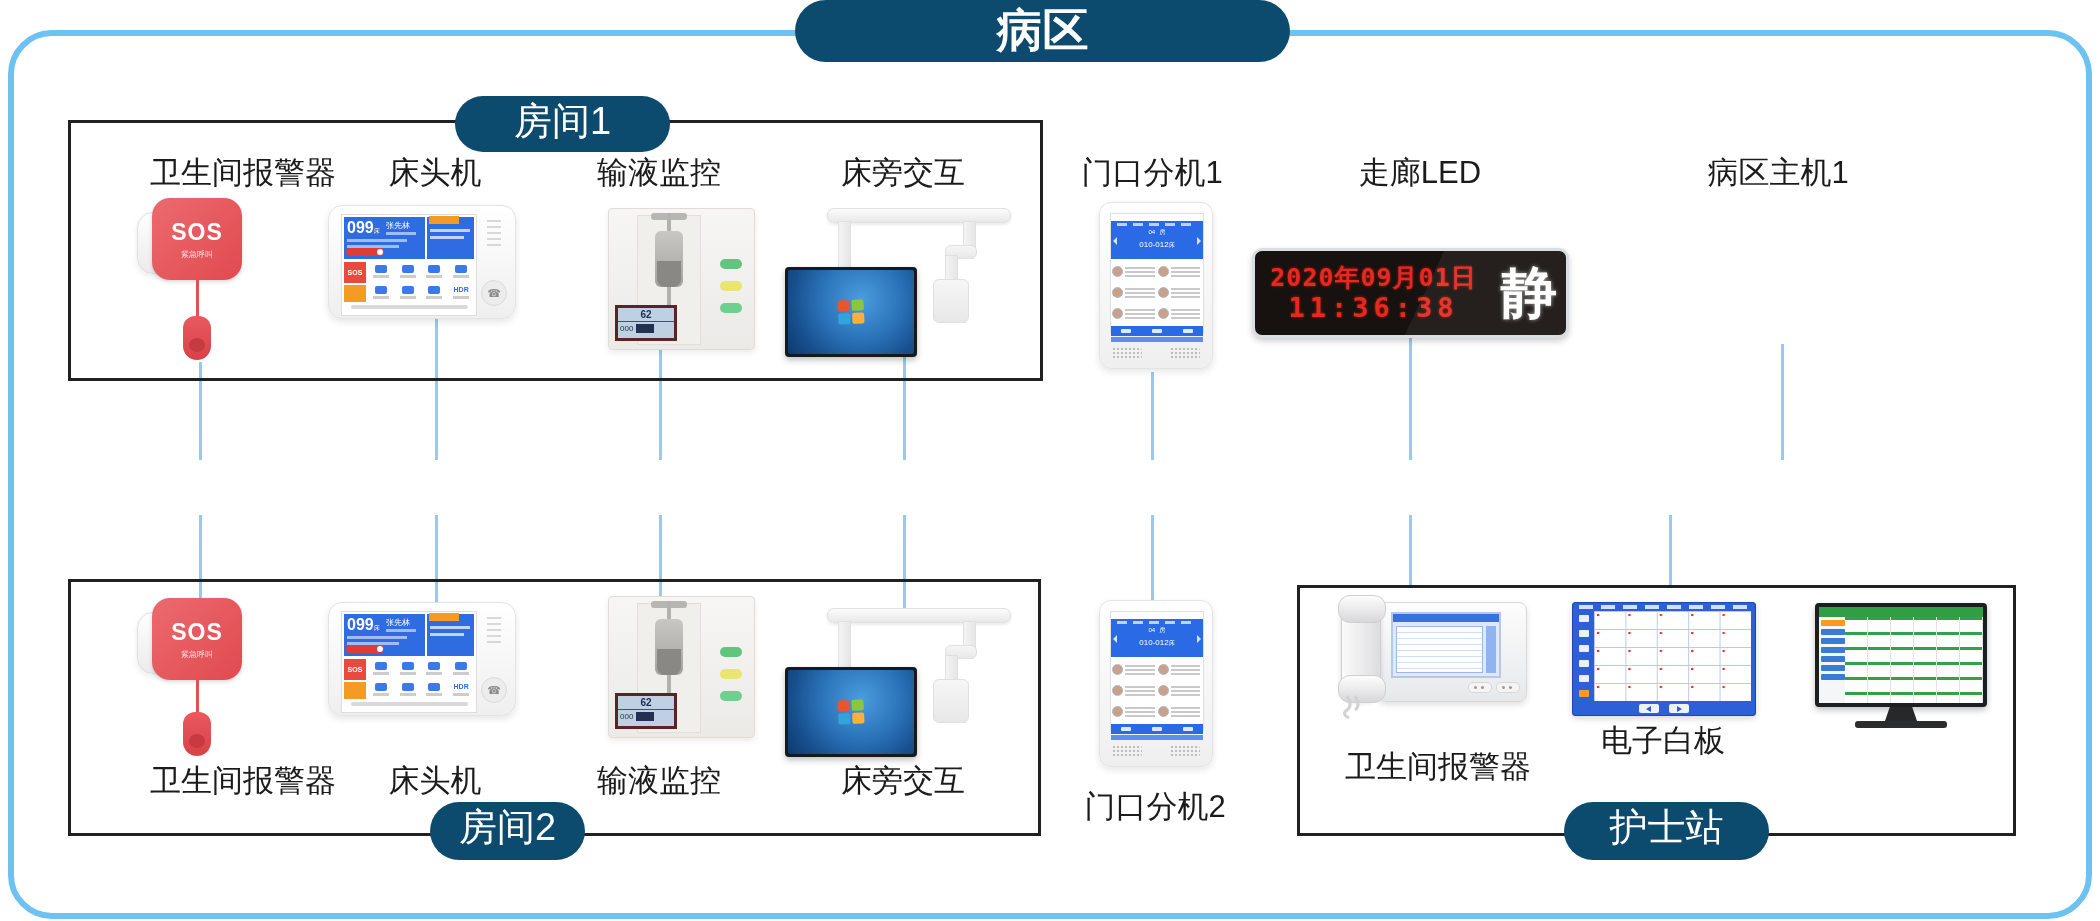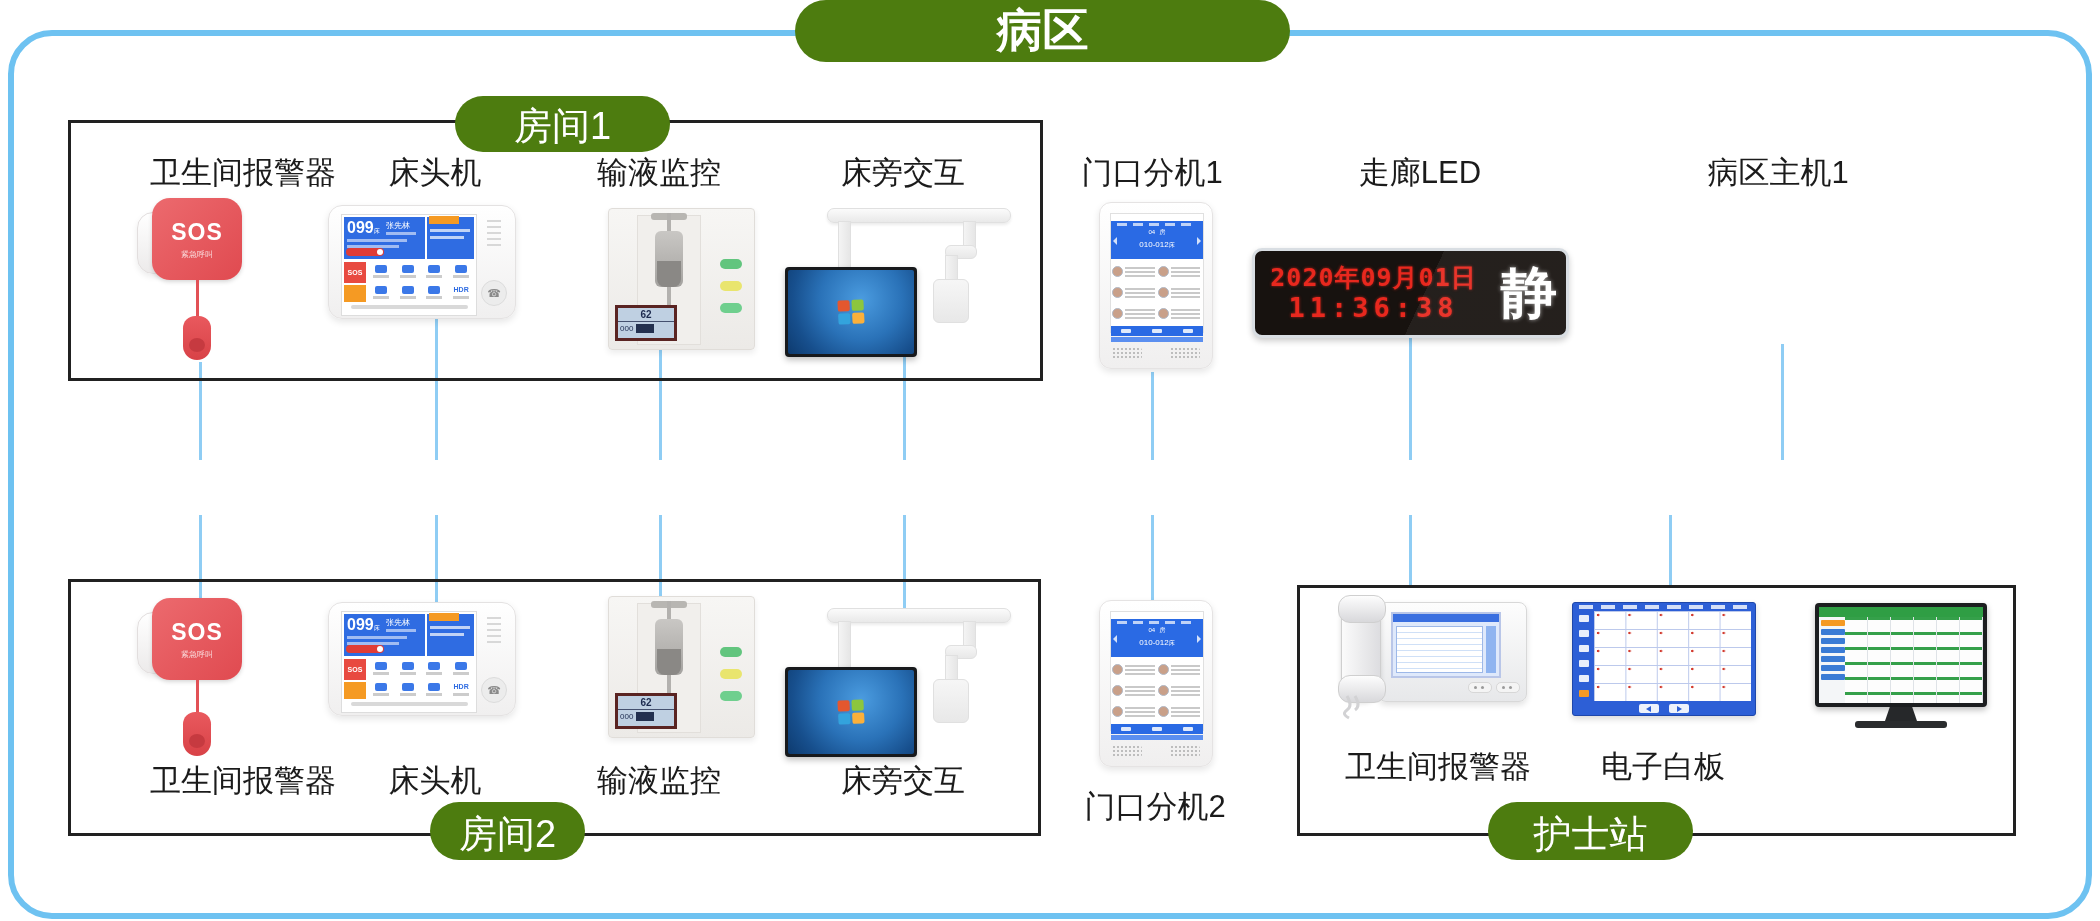--- a/index.html
+++ b/index.html
@@ -1,20 +1,20 @@
 <!DOCTYPE html>
 <html><head>
 <meta charset="utf-8">
 <style>
   html,body{margin:0;padding:0;background:#fff;}
   .canvas{position:relative;width:2100px;height:921px;background:#fff;overflow:hidden;
           font-family:"Liberation Sans",sans-serif;}
   .abs{position:absolute;}
   .outer-frame{border:6px solid #6ec2f1;border-radius:44px;z-index:0;}
-  .pill{background:#4d7c0f;color:#fff;display:flex;align-items:flex-end;justify-content:center;
+  .pill{background:#0c4a6e;color:#fff;display:flex;align-items:flex-start;justify-content:center;
         border-radius:34px;z-index:4;white-space:nowrap;}
   .room-box{border:3px solid #212121;z-index:2;}
   .vline{width:3px;background:#8fcdf4;z-index:1;}
   .dev-label{font-size:31px;color:#1b1b1b;text-align:center;white-space:nowrap;z-index:3;}
   .poe-bar{background:#0a94da;color:#fff;font-weight:bold;font-size:42px;letter-spacing:3px;
            display:flex;align-items:center;justify-content:center;z-index:2;}
   .dev{z-index:3;}
 
   
   .sos-base{background:linear-gradient(#ffffff,#eceaea);border:1px solid #e2dede;border-radius:16px;
@@ -633,21 +633,21 @@
     <div class="door-spk" style="right:12px;"></div>
   </div>
 
   <div class="abs dev-label" style="left:118px;top:760px;width:250px;">卫生间报警器</div>
   <div class="abs dev-label" style="left:360px;top:760px;width:150px;">床头机</div>
   <div class="abs dev-label" style="left:584px;top:760px;width:150px;">输液监控</div>
   <div class="abs dev-label" style="left:828px;top:760px;width:150px;">床旁交互</div>
   <div class="abs dev-label" style="left:1060px;top:786px;width:190px;">门口分机2</div>
 
   <div class="abs room-box" style="left:1297px;top:585px;width:713px;height:245px;"></div>
-  <div class="abs pill" style="left:1488px;top:802px;width:205px;height:58px;font-size:38px;">
+  <div class="abs pill" style="left:1564px;top:802px;width:205px;height:58px;font-size:38px;">
     <span>护士站</span>
   </div>
 
   <div class="abs dev" style="left:1341px;top:598px;width:190px;height:108px;">
     <div class="abs ph-body" style="left:37px;top:4px;width:147px;height:98px;">
       <div class="ph-scr">
         <div class="hd"></div>
           <div class="rows"></div>
           <div class="col"></div>
       </div>
@@ -693,15 +693,15 @@
             <i></i>
           </div>
         <div class="pc-body"></div>
       </div>
     </div>
     <div class="abs pc-neck" style="left:70px;top:104px;width:32px;height:14px;"></div>
     <div class="abs pc-base" style="left:40px;top:118px;width:92px;height:7px;"></div>
   </div>
 
   <div class="abs dev-label" style="left:1318px;top:746px;width:240px;">卫生间报警器</div>
-  <div class="abs dev-label" style="left:1563px;top:746px;width:200px;">电子白板</div>
+  <div class="abs dev-label" style="left:1563px;top:720px;width:200px;">电子白板</div>
 
 </div>
 
 </body></html>

